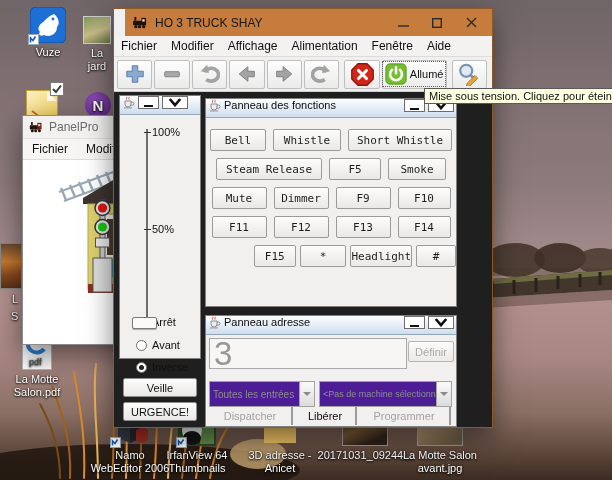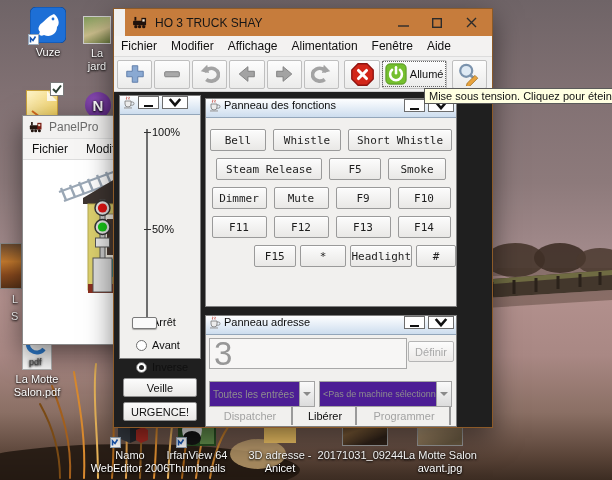--- a/index.html
+++ b/index.html
@@ -467,24 +467,24 @@
               </div>
             <div class="fbtn" style="width:52px;">
                 <span>F5</span>
               </div>
             <div class="fbtn" style="width:58px;">
                 <span>Smoke</span>
               </div>
           </div>
           <div class="frow">
             <div class="fbtn" style="width:55px;">
+                <span>Mute</span>
+              </div>
+            <div class="fbtn" style="width:55px;">
                 <span>Dimmer</span>
-              </div>
-            <div class="fbtn" style="width:55px;">
-                <span>Mute</span>
               </div>
             <div class="fbtn" style="width:55px;">
                 <span>F9</span>
               </div>
             <div class="fbtn" style="width:53px;">
                 <span>F10</span>
               </div>
           </div>
           <div class="frow">
             <div class="fbtn" style="width:55px;">

